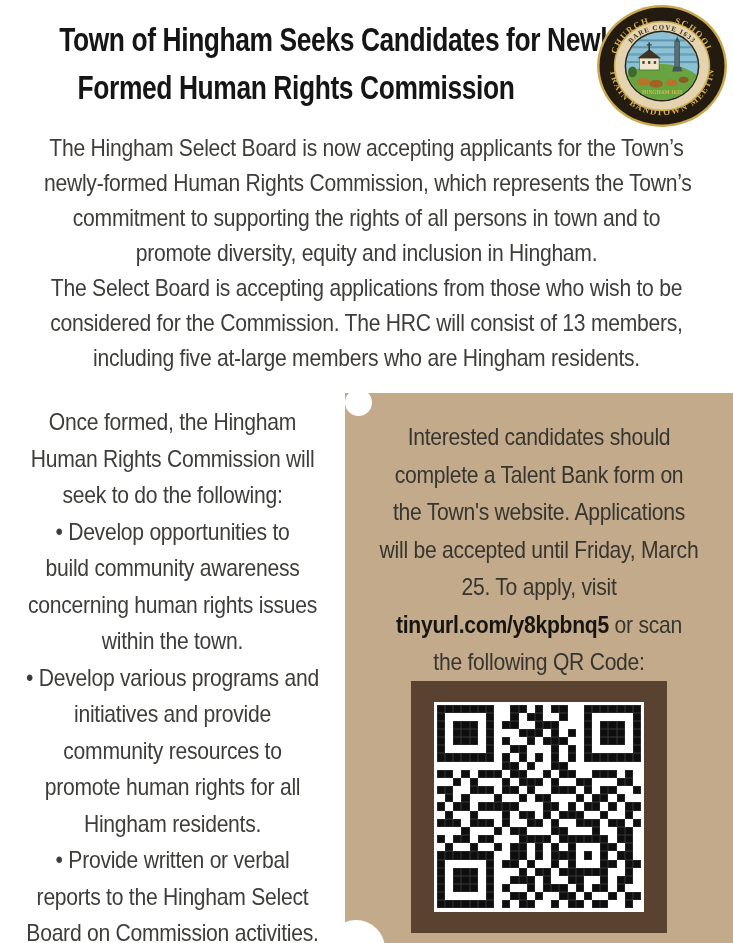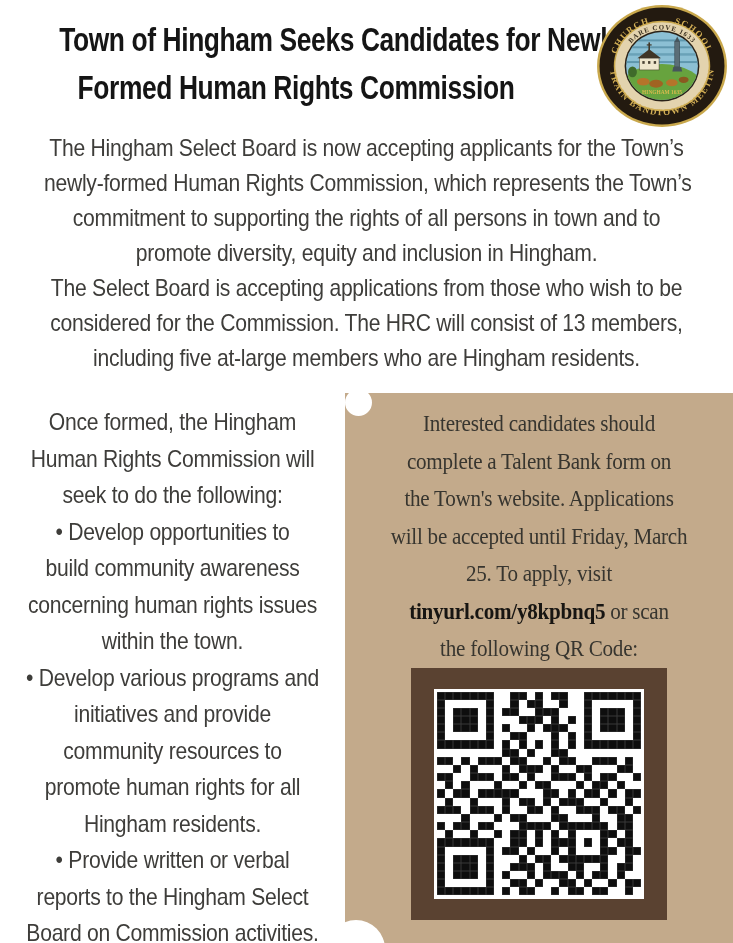--- a/index.html
+++ b/index.html
@@ -27,21 +27,21 @@
   .left-col { position:absolute; top:396px; left:0; width:345px;margin-top:8px; }
   .left-col .cline { line-height:36.5px; }
   
   .panel {
     position:absolute; top:393px; left:345px; width:388px; height:550px;
     background:var(--panel_tan);
   }
   .notch { position:absolute; background:#ffffff; border-radius:50%; }
   .notch-top { left:0px; top:-4px; width:27px; height:27px; }
   .notch-bottom { left:-18px; top:527px; width:58px; height:58px; }
-  .panel-text { padding-top:12px;font-family:Liberation Serif, serif; }
+  .panel-text { padding-top:25px; }
   .panel-text .cline { line-height:37.5px; color:#37352f; }
   .panel-text .bold-link { font-weight:bold; color:#171512; }
   
   .qr-frame {
     width:256px; height:252px; margin:0 auto; background:var(--frame_brown);
     display:flex; align-items:center; justify-content:center;
   }
   .qr {
     width:204px; height:204px; background:#ffffff; padding:3px;
     display:grid; grid-template-columns:repeat(25,1fr); grid-template-rows:repeat(25,1fr);

